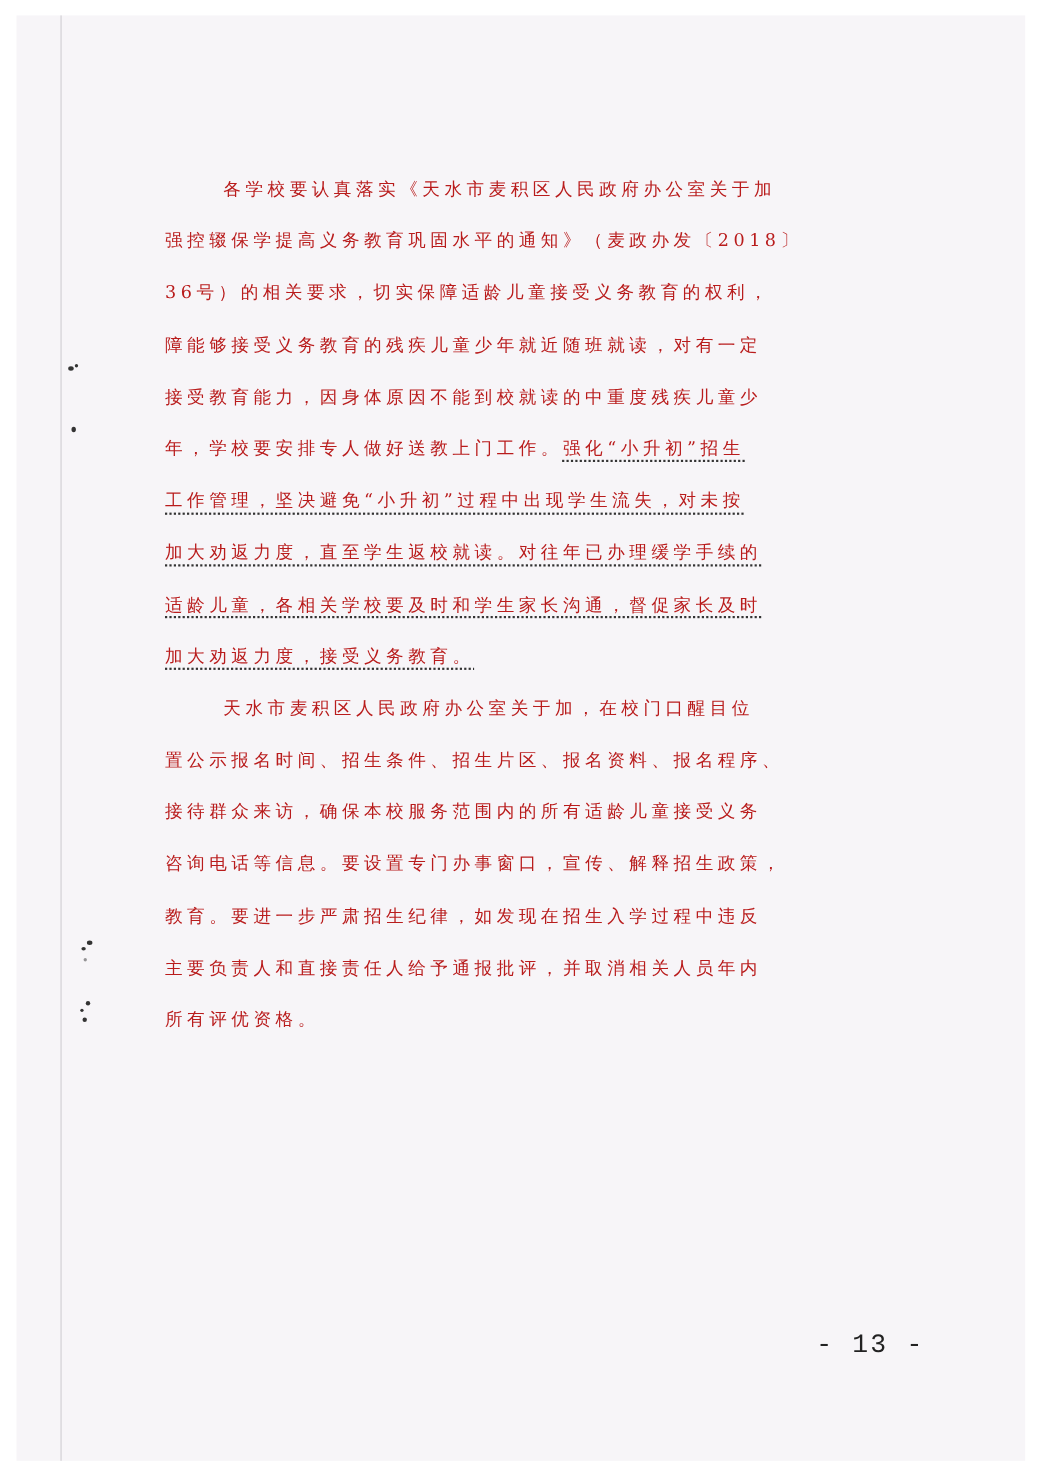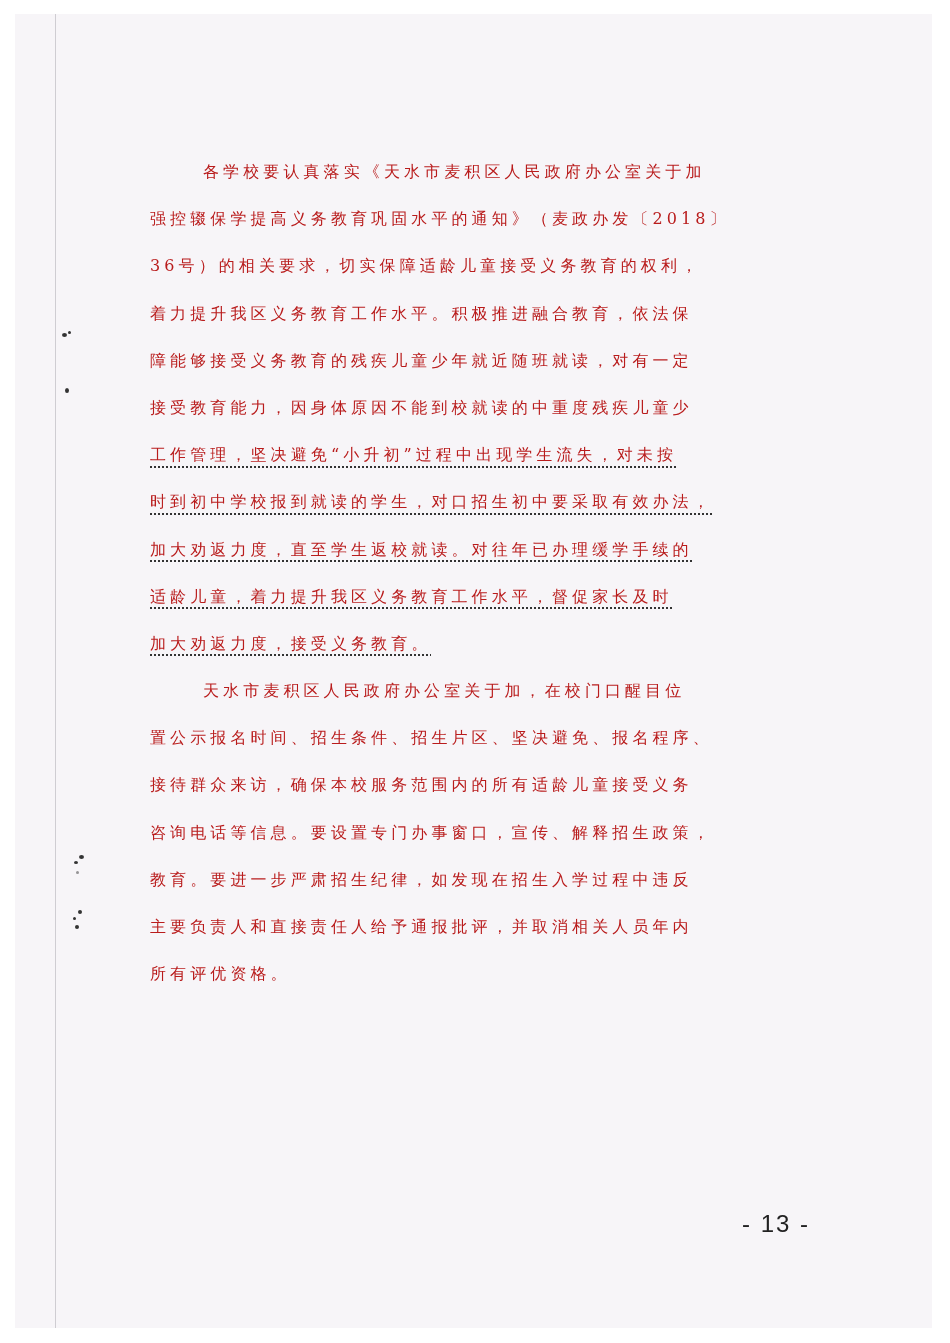--- a/index.html
+++ b/index.html
@@ -20,21 +20,21 @@
     color:#b91c1c; font-size:16px; letter-spacing:4.1px;
   }
   .line {
     height:47.2px; line-height:47.2px; white-space:nowrap; overflow:visible;
   }
   .indent { padding-left:53px; }
   .ul { text-decoration: underline dotted #333; text-underline-offset:6px; text-decoration-thickness:1.5px; }
   .heading { padding-left:53px; }
   .page-number {
     position:absolute; left:742px; top:1210px; font-size:24px; color:#222;
-    font-family:Liberation Sans, sans-serif; letter-spacing:2px;
+    font-family:Liberation Mono, monospace; letter-spacing:2px;
   }
 </style>
 </head>
 <body>
 
 <div class="page"></div>
 <div class="binding-line"></div>
 
 <div class="speck" style="left:62px;top:333px;width:5px;height:4px;"></div>
 <div class="speck" style="left:68px;top:331px;width:3px;height:3px;"></div>
@@ -43,32 +43,31 @@
 <div class="speck" style="left:74px;top:861px;width:4px;height:3px;"></div>
 <div class="speck" style="left:76px;top:871px;width:3px;height:3px;opacity:.5;"></div>
 <div class="speck" style="left:78px;top:910px;width:4px;height:4px;"></div>
 <div class="speck" style="left:73px;top:917px;width:3px;height:3px;"></div>
 <div class="speck" style="left:75px;top:925px;width:4px;height:4px;"></div>
 
 <div class="text-block">
   <div class="line indent"><span>各学校要认真落实《天水市麦积区人民政府办公室关于加</span></div>
   <div class="line"><span>强控辍保学提高义务教育巩固水平的通知》（麦政办发〔2018〕</span></div>
   <div class="line"><span>36号）的相关要求，切实保障适龄儿童接受义务教育的权利，</span></div>
-  <div class="line"><span>着力提升我区义务教育工作水平。积极推进融合教育，依法保</span></div>
   <div class="line"><span>障能够接受义务教育的残疾儿童少年就近随班就读，对有一定</span></div>
   <div class="line"><span>接受教育能力，因身体原因不能到校就读的中重度残疾儿童少</span></div>
+  <div class="line"><span>年，学校要安排专人做好送教上门工作。</span><span class="ul">强化“小升初”招生</span></div>
   <div class="line"><span class="ul">工作管理，坚决避免“小升初”过程中出现学生流失，对未按</span></div>
-  <div class="line"><span class="ul">时到初中学校报到就读的学生，对口招生初中要采取有效办法，</span></div>
   <div class="line"><span class="ul">加大劝返力度，直至学生返校就读。对往年已办理缓学手续的</span></div>
-  <div class="line"><span class="ul">适龄儿童，着力提升我区义务教育工作水平，督促家长及时</span></div>
+  <div class="line"><span class="ul">适龄儿童，各相关学校要及时和学生家长沟通，督促家长及时</span></div>
   <div class="line"><span class="ul">加大劝返力度，接受义务教育。</span></div>
 
 
   <div class="line indent"><span>天水市麦积区人民政府办公室关于加，在校门口醒目位</span></div>
-  <div class="line"><span>置公示报名时间、招生条件、招生片区、坚决避免、报名程序、</span></div>
+  <div class="line"><span>置公示报名时间、招生条件、招生片区、报名资料、报名程序、</span></div>
   <div class="line"><span>接待群众来访，确保本校服务范围内的所有适龄儿童接受义务</span></div>
   <div class="line"><span>咨询电话等信息。要设置专门办事窗口，宣传、解释招生政策，</span></div>
   <div class="line"><span>教育。要进一步严肃招生纪律，如发现在招生入学过程中违反</span></div>
   <div class="line"><span>主要负责人和直接责任人给予通报批评，并取消相关人员年内</span></div>
   <div class="line"><span>所有评优资格。</span></div>
 
 </div>
 
 <div class="page-number">- 13 -</div>
 

